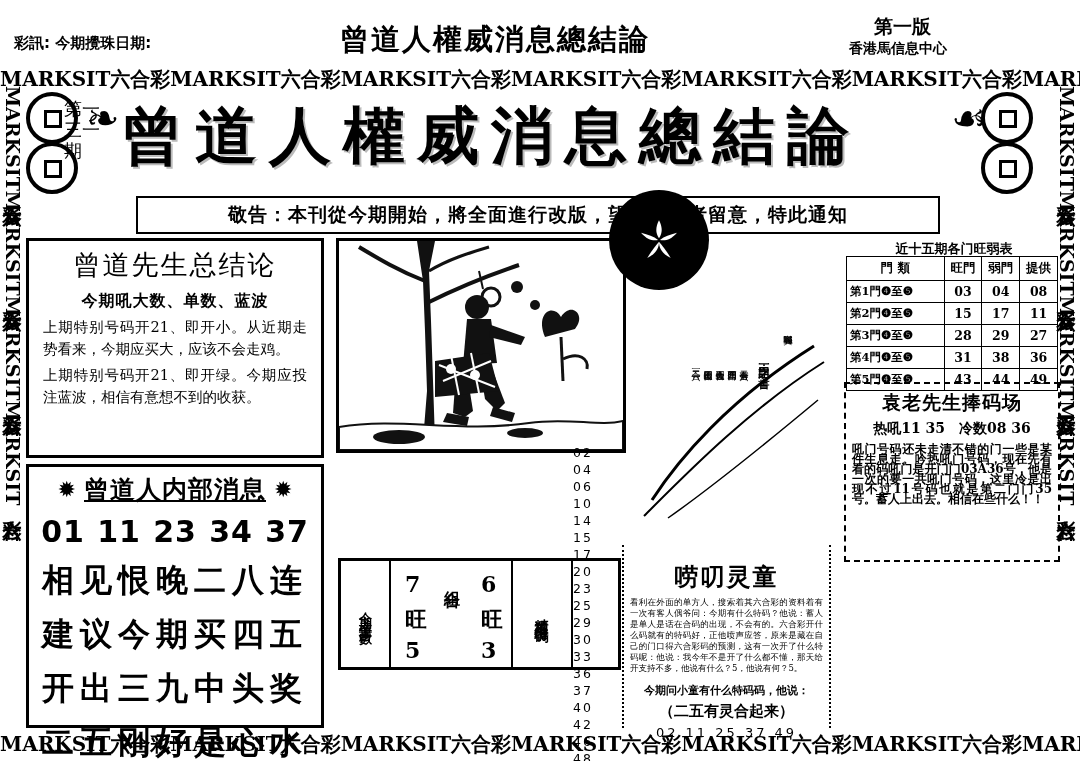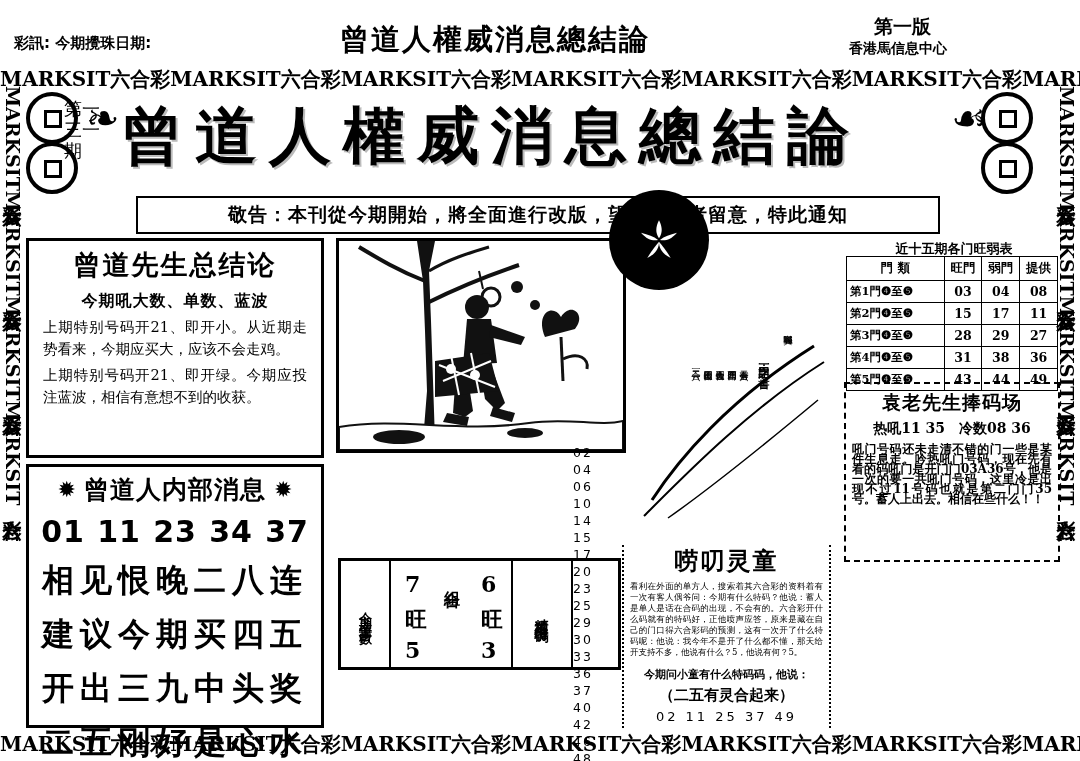--- a/index.html
+++ b/index.html
@@ -41,27 +41,27 @@
 
   
   .notice{position:absolute;left:110px;top:106px;width:800px;height:34px;border:2px solid #000;
           display:flex;align-items:center;justify-content:center;font-size:19px;font-weight:bold;
           font-family:"DejaVu Serif",serif;letter-spacing:1px;}
 
   
   .box{position:absolute;border:3px solid #000;background:#fff;box-sizing:border-box;}
 
   .sumbox{left:0;top:148px;width:298px;height:220px;}
-  .sumtitle{text-align:center;font-size:27px;font-weight:bold;font-family:"DejaVu Serif",serif;margin-top:6px;letter-spacing:2px;}
+  .sumtitle{text-align:center;font-size:27px;font-weight:normal;font-family:"DejaVu Serif",serif;margin-top:6px;letter-spacing:2px;}
   .subtitle{text-align:center;font-size:16px;font-weight:bold;font-family:"DejaVu Serif",serif;margin-top:8px;letter-spacing:1px;}
   .sumtext{margin:10px 14px 0 14px;font-size:14.5px;line-height:22px;text-align:justify;font-family:"DejaVu Serif",serif;}
 
   .insidebox{left:0;top:374px;width:298px;height:264px;}
   .ins-head{display:flex;align-items:center;justify-content:center;gap:8px;margin-top:6px;}
-  .ins-head .t{font-size:25px;font-weight:bold;font-family:"DejaVu Serif",serif;letter-spacing:1px;}
+  .ins-head .t{font-size:25px;font-weight:bold;font-family:"DejaVu Serif",serif;letter-spacing:1px;text-decoration:underline;}
   .sunicon{font-size:22px;line-height:22px;}
   .numrow{display:flex;justify-content:space-around;margin-top:8px;font-size:30px;font-weight:bold;
           font-family:"DejaVu Sans",sans-serif;letter-spacing:1px;padding:0 6px;}
   .phrase{text-align:center;font-size:32px;font-weight:bold;font-family:"DejaVu Serif",serif;letter-spacing:6px;margin-top:10px;}
 
   
   .picbox{left:310px;top:148px;width:290px;height:215px;}
   .pic-inner{position:absolute;inset:0;overflow:hidden;}
   .circlelogo{position:absolute;left:605px;top:240px;width:100px;height:100px;border-radius:50%;background:#000;
               color:#fff;display:flex;align-items:center;justify-content:center;}
@@ -77,21 +77,21 @@
   .t3c span{writing-mode:vertical-rl;font-size:14px;font-weight:bold;font-family:"DejaVu Serif",serif;letter-spacing:2px;}
   .t3d{flex:1;display:flex;flex-direction:column;justify-content:center;align-items:center;}
   .t3d div{font-size:12.5px;font-family:"DejaVu Sans",sans-serif;letter-spacing:2px;line-height:17px;}
 
   
   .scroll{position:absolute;left:612px;top:250px;width:190px;height:190px;}
   .vtext{position:absolute;font-size:9px;line-height:11px;writing-mode:vertical-rl;font-family:"DejaVu Serif",serif;}
 
   
   .lingbox{position:absolute;left:596px;top:455px;width:205px;height:183px;border-left:2px dotted #000;border-right:2px dotted #000;}
-  .lingtitle{text-align:center;font-size:24px;font-weight:bold;font-family:"DejaVu Serif",serif;letter-spacing:2px;margin-top:0;}
+  .lingtitle{text-align:center;font-size:24px;font-weight:bold;font-family:"DejaVu Serif",serif;letter-spacing:2px;margin-top:16px;}
   .lingbody{font-size:8.5px;line-height:11px;text-align:justify;margin:4px 6px 9px 6px;font-family:"DejaVu Serif",serif;}
   .lingq{text-align:center;font-size:15px;font-weight:bold;font-family:"DejaVu Serif",serif;margin-top:4px;}
   .lingnums{text-align:center;font-size:13px;font-family:"DejaVu Sans",sans-serif;letter-spacing:3px;margin-top:4px;}
 
   
   .rt-cap{position:absolute;left:822px;top:150px;width:212px;text-align:center;font-size:13px;font-weight:bold;font-family:"DejaVu Serif",serif;}
   table.grid{position:absolute;left:820px;top:166px;width:212px;border-collapse:collapse;font-family:"DejaVu Serif",serif;}
   table.grid td,table.grid th{border:1.5px solid #000;font-size:12.5px;text-align:center;padding:3px 0;font-weight:bold;}
   table.grid th{font-size:12.5px;}
   table.grid td.lab{text-align:left;padding-left:3px;font-size:11.5px;white-space:nowrap;}

